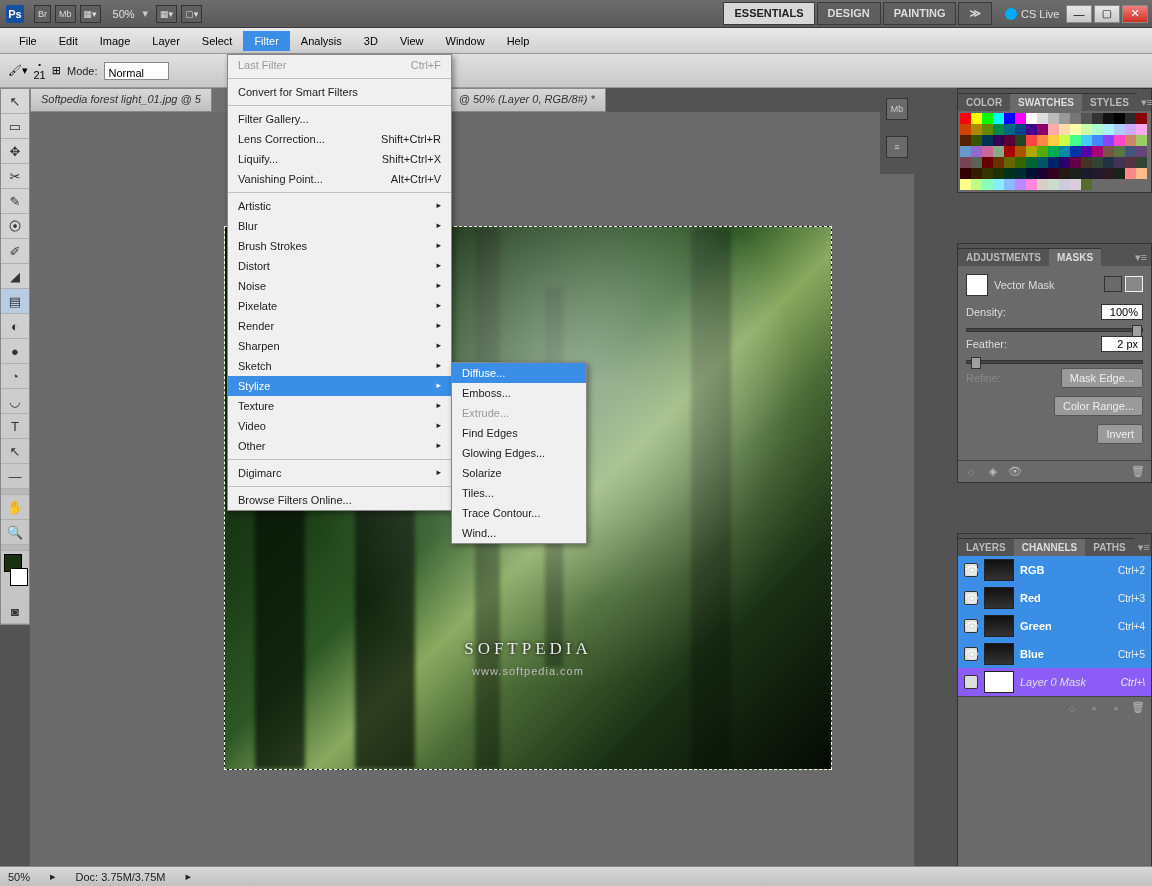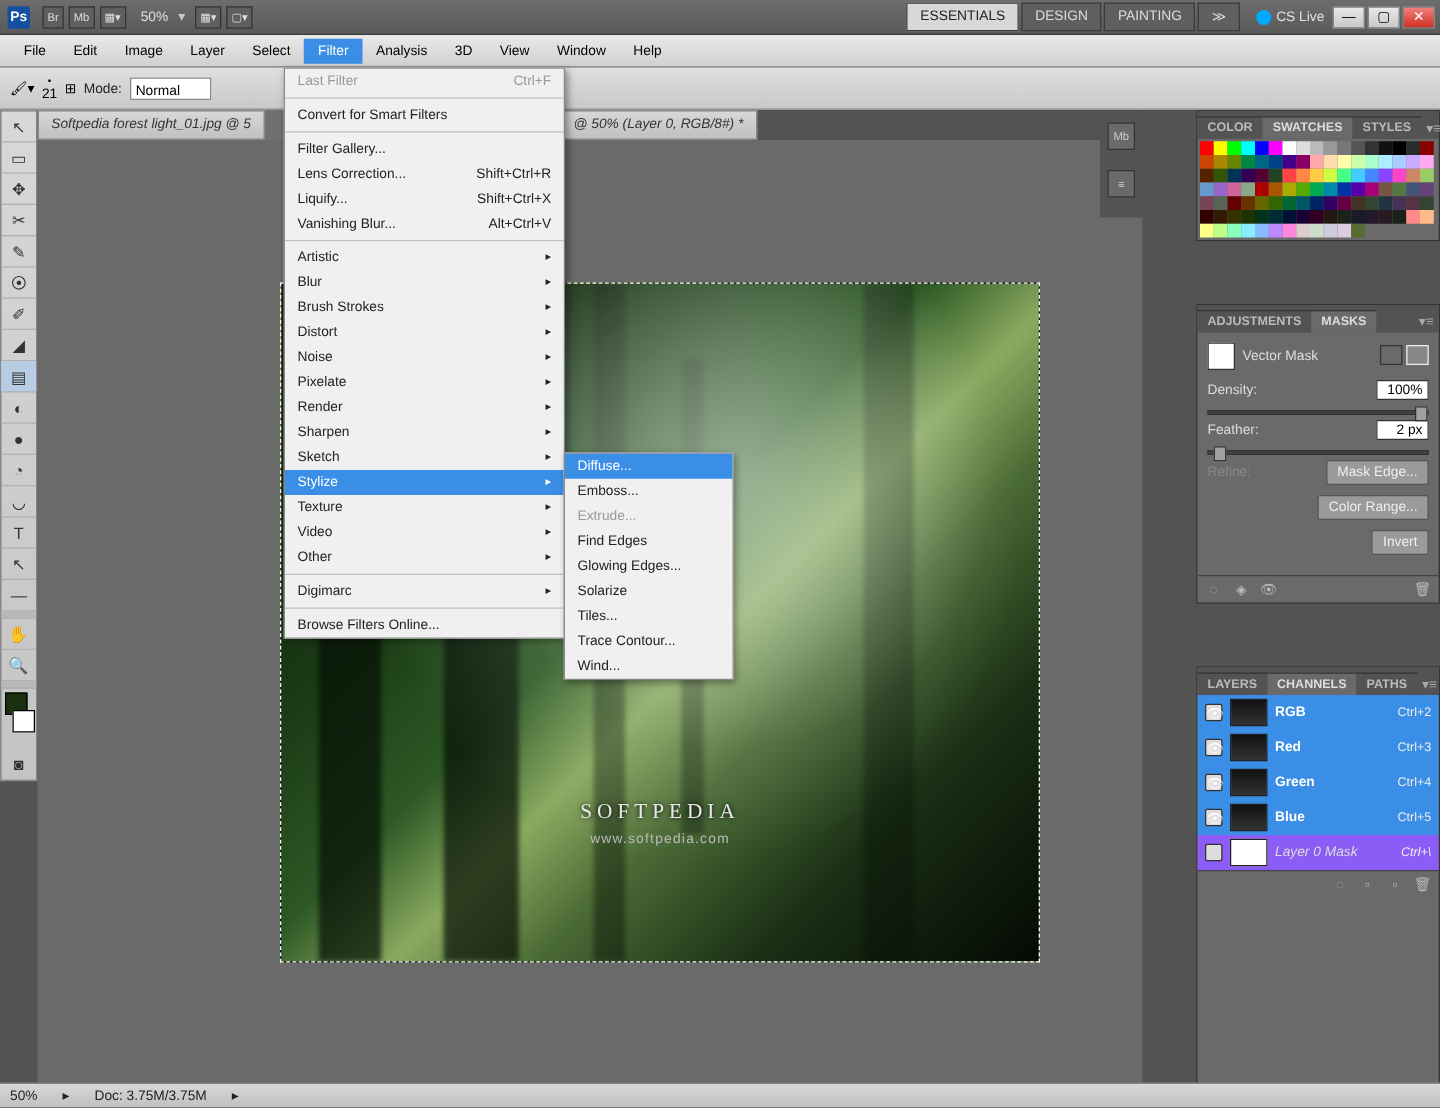--- a/index.html
+++ b/index.html
@@ -2,21 +2,21 @@
 <html><head>
 <meta charset="utf-8">
 <style>
 * { margin:0; padding:0; box-sizing:border-box; font-family:Tahoma,Arial,sans-serif; font-size:11px; user-select:none; }
 body { background:#535353; width:1152px; height:886px; overflow:hidden; position:relative; }
 .titlebar { height:28px; background:linear-gradient(#6d6d6d,#5a5a5a); display:flex; align-items:center; padding:0 6px; position:relative; border-bottom:1px solid #3a3a3a; }
 .ps-icon { width:18px; height:18px; background:#1550a0; color:#fff; display:flex; align-items:center; justify-content:center; font-weight:bold; border-radius:2px; margin-right:10px; }
 .tb-btn { height:18px; padding:0 3px; border:1px solid #333; background:#5f5f5f; color:#ddd; margin-right:4px; display:flex; align-items:center; justify-content:center; font-size:9px; }
 .tb-zoom { color:#e0e0e0; margin:0 8px; }
 .workspace-tabs { position:absolute; right:160px; display:flex; gap:2px; }
-.ws-tab { padding:4px 10px; background:#5f5f5f; color:#ddd; border:1px solid #3a3a3a; font-weight:normal; }
+.ws-tab { padding:4px 10px; background:#5f5f5f; color:#ddd; border:1px solid #3a3a3a; font-weight:bold; }
 .ws-tab.active { background:#d8d8d8; color:#222; }
 .cs-live { position:absolute; right:80px; color:#e0e0e0; display:flex; align-items:center; gap:4px; }
 .cs-live .dot { width:12px; height:12px; background:#0af; border-radius:50%; display:inline-block; }
 .winbtns { position:absolute; right:4px; display:flex; }
 .winbtns div { width:26px; height:18px; border:1px solid #888; background:linear-gradient(#e8e8e8,#c8c8c8); margin-left:2px; display:flex; align-items:center; justify-content:center; font-size:11px; }
 .winbtns .close { background:linear-gradient(#f08080,#d03020); color:#fff; }
 .menubar { height:26px; background:linear-gradient(#e9e9e9,#d0d0d0); display:flex; align-items:center; padding:0 8px; border-bottom:1px solid #999; }
 .menubar span { padding:4px 11px; cursor:default; }
 .menubar span.open { background:#3a8ee6; color:#fff; }
 .optionsbar { height:34px; background:linear-gradient(#e0e0e0,#c8c8c8); display:flex; align-items:center; padding:0 8px; border-bottom:1px solid #999; gap:6px; }
@@ -198,21 +198,21 @@
     </div>
     <div class="dd-item">
       <span>Lens Correction...</span>
       <span>Shift+Ctrl+R</span>
     </div>
     <div class="dd-item">
       <span>Liquify...</span>
       <span>Shift+Ctrl+X</span>
     </div>
     <div class="dd-item">
-      <span>Vanishing Blur...</span>
+      <span>Vanishing Point...</span>
       <span>Alt+Ctrl+V</span>
     </div>
     <div class="dd-item sep"></div>
     <div class="dd-item arrow">
       <span>Artistic</span>
     </div>
     <div class="dd-item arrow">
       <span>Blur</span>
     </div>
     <div class="dd-item arrow">

